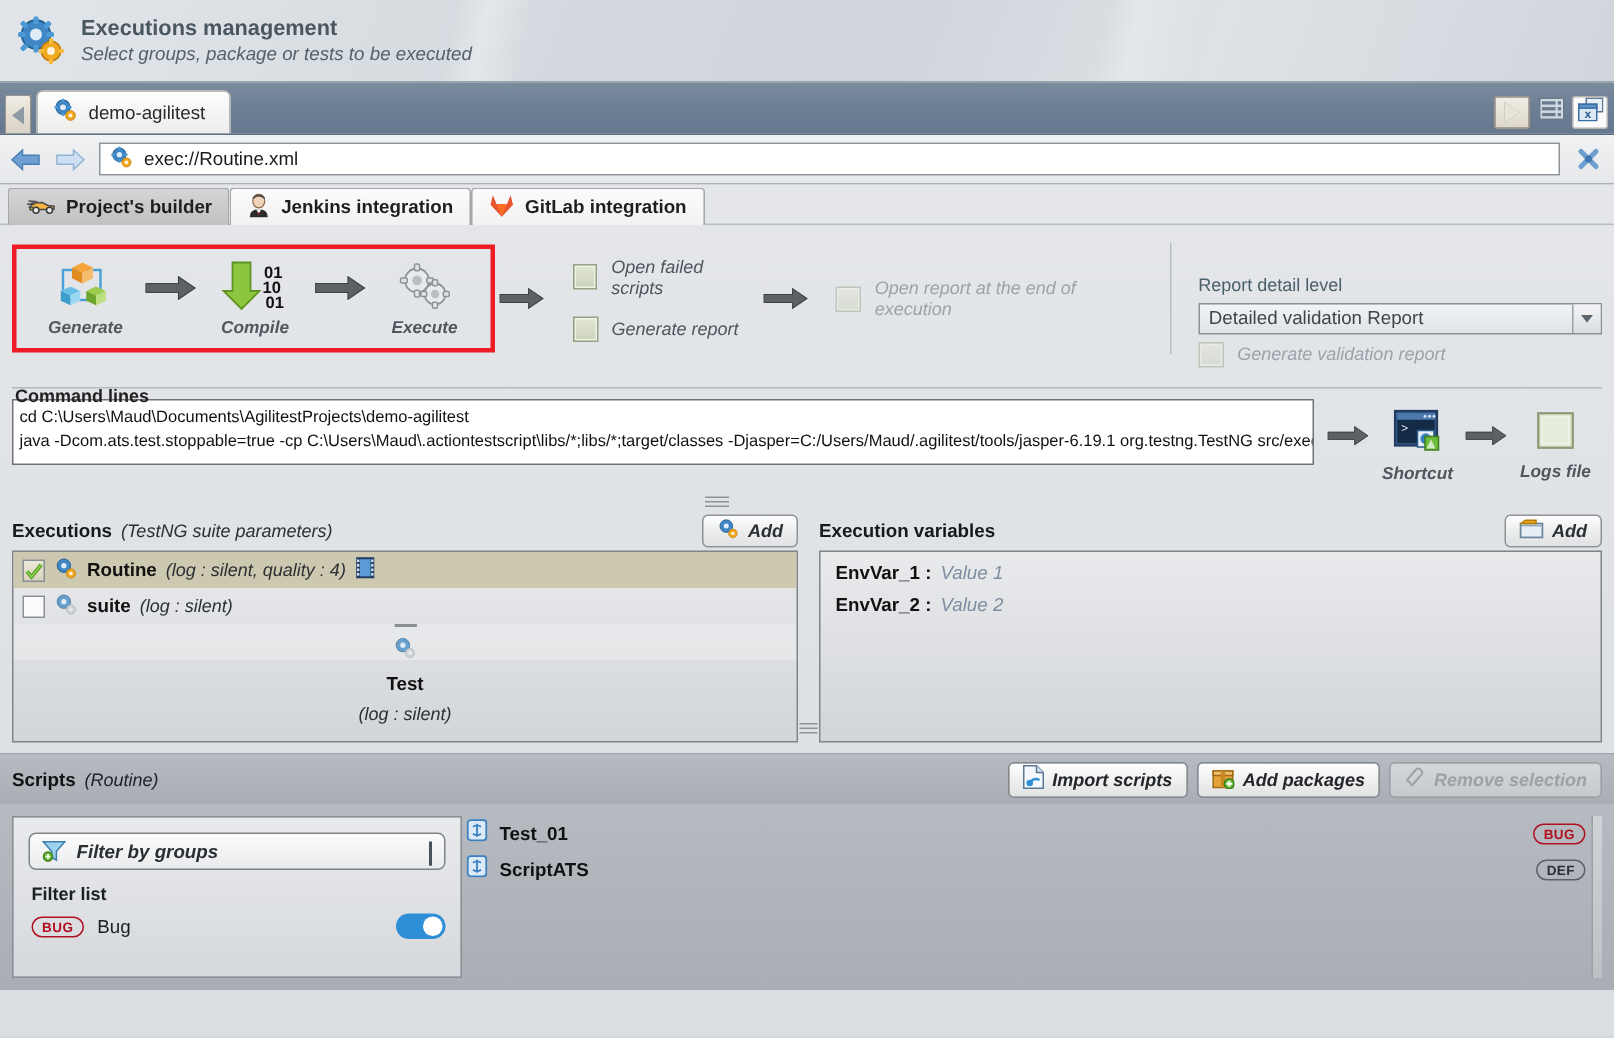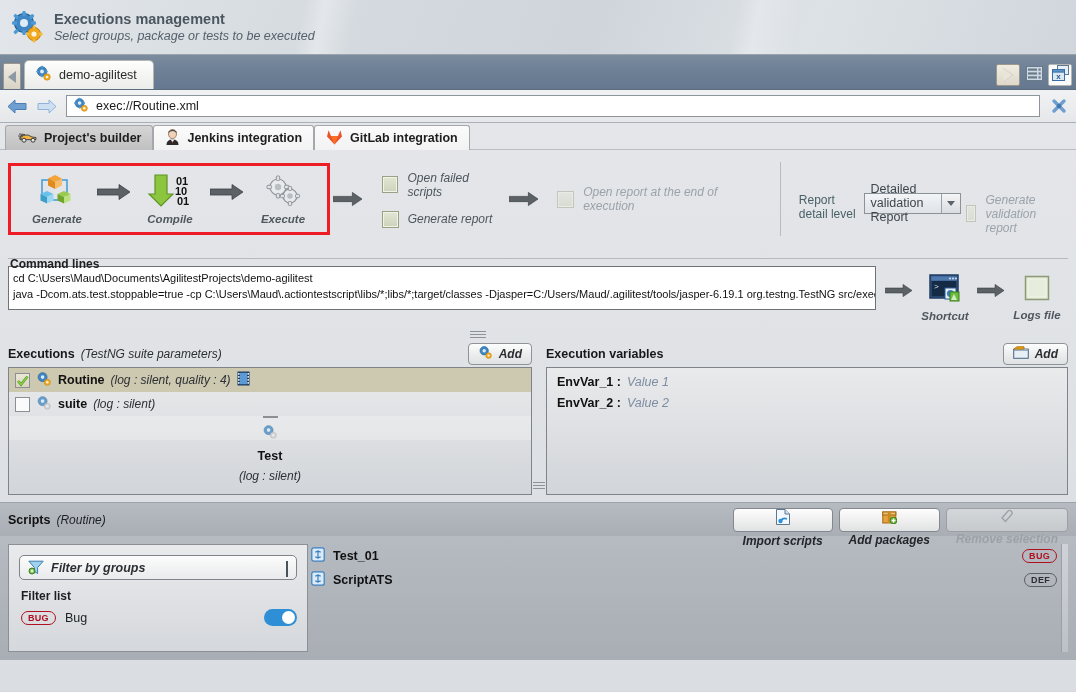--- a/index.html
+++ b/index.html
@@ -185,21 +185,21 @@
   }
   .chk.dim { opacity: 0.45; }
   .opt-label {
     font-size: 12px; font-style: italic; color: #4d565e;
   }
   .opt-label.dim { color: #9ba3aa; }
 
   .vsep {
     width: 1px; height: 74px; background: #b7bcc1; margin: 0 18px 0 10px;
   }
-  .report-col { display: flex; flex-direction: row; justify-content: center; gap: 5px; width: 272px; margin-top: 29px;}
+  .report-col { display: flex; flex-direction: column; justify-content: center; gap: 5px; width: 272px; margin-top: 29px;}
   .report-title { font-size: 12px; color: #4a6068; }
   .select-box {
     height: 21px;
     border: 1px solid #8b9298;
     background: linear-gradient(180deg,#f2f4f6 0%, #dfe3e7 100%);
     display: flex; align-items: center;
     font-size: 12.5px; color: #3e464d;
     padding-left: 6px;
     position: relative;
   }
@@ -297,21 +297,21 @@
     padding: 0 8px;
     border-top: 1px solid #9da3aa;
   }
   .scripts-title { font-size: 12.5px; font-weight: bold; color: #111; }
   .scripts-sub { font-size: 12px; font-style: italic; color: #1d2024; margin-left: 6px; }
   .sbtn-group { margin-left: auto; display: flex; gap: 6px; }
   .sbtn {
     height: 24px; display:flex; align-items:center; gap:6px; padding: 0 9px;
     background: linear-gradient(180deg,#fdfdfd 0%, #efefef 52%, #e1e2e3 100%);
     border: 1px solid #83888e; border-radius: 4px;
-    font-size: 12px; font-style: italic; font-weight: bold; color: #23262a; flex-direction: column;
+    font-size: 12px; font-style: italic; font-weight: bold; color: #23262a;
   }
   .sbtn.disabled { color: #9ca1a7; background: linear-gradient(180deg,#d4d7da,#c6cacd); border-color:#9aa0a6; }
 
   .scripts-body {
     display: flex; padding: 8px;
     background: linear-gradient(180deg,#b6bbc1 0%, #a9aeb5 100%);
     height: 124px;
   }
   .filter-panel {
     width: 300px;

